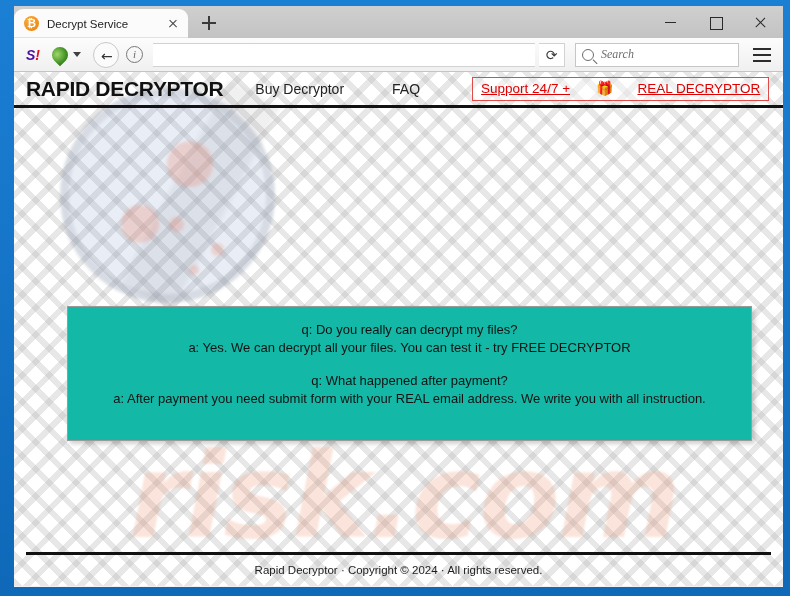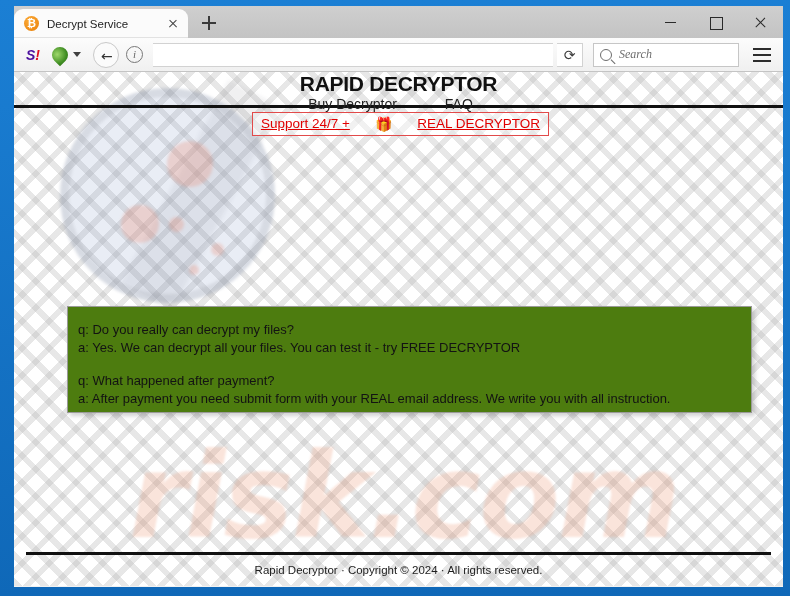--- a/index.html
+++ b/index.html
@@ -213,21 +213,21 @@
     position: relative;
     flex: 0 0 auto;
     font-size: 14px;
     color: #3a3a3a;
     text-align: center;
     line-height: 22px;
     font-family: "DejaVu Sans", sans-serif;
   }
 
   #search-box {
-    width: 146px; height: 24px;
+    width: 164px; height: 24px;
     margin-left: 10px;
     background: #fff;
     border: 1px solid #c6c6c6;
     display: flex; align-items: center;
     padding: 0 6px;
     flex: 0 0 auto;
   }
   #search-icon {
     width: 12px; height: 12px;
     border: 1.4px solid #6d6d6d;
@@ -335,21 +335,20 @@
 
   
   #site-header {
     position: relative;
     z-index: 3;
     height: 36px;
     border-bottom: 3px solid #111;
     display: flex;
     align-items: center;
     padding: 0 12px;
-    flex-direction: column;
   }
 
   #site-title {
     font-size: 21px;
     font-weight: bold;
     color: #111;
     letter-spacing: -0.3px;
     white-space: nowrap;
   }
 
@@ -387,24 +386,25 @@
     font-family: "DejaVu Sans", sans-serif;
     color: #e00000;
   }
 
   
   #content-box {
     position: absolute;
     z-index: 3;
     left: 53px; top: 234px;
     width: 685px;
-    background: #4d7c0f;
+    background: #14b8a6;
     border: 1px solid #9a9a98;
     box-shadow: 3px 3px 4px rgba(80,80,80,0.25);
-    padding: 14px 10px 4px;
+    padding: 14px 10px 32px;
+    text-align: center;
   }
   .faq-line {
     font-size: 13px;
     color: #131313;
     line-height: 18px;
     white-space: nowrap;
   }
   .faq-gap { height: 15px; }
 
   

